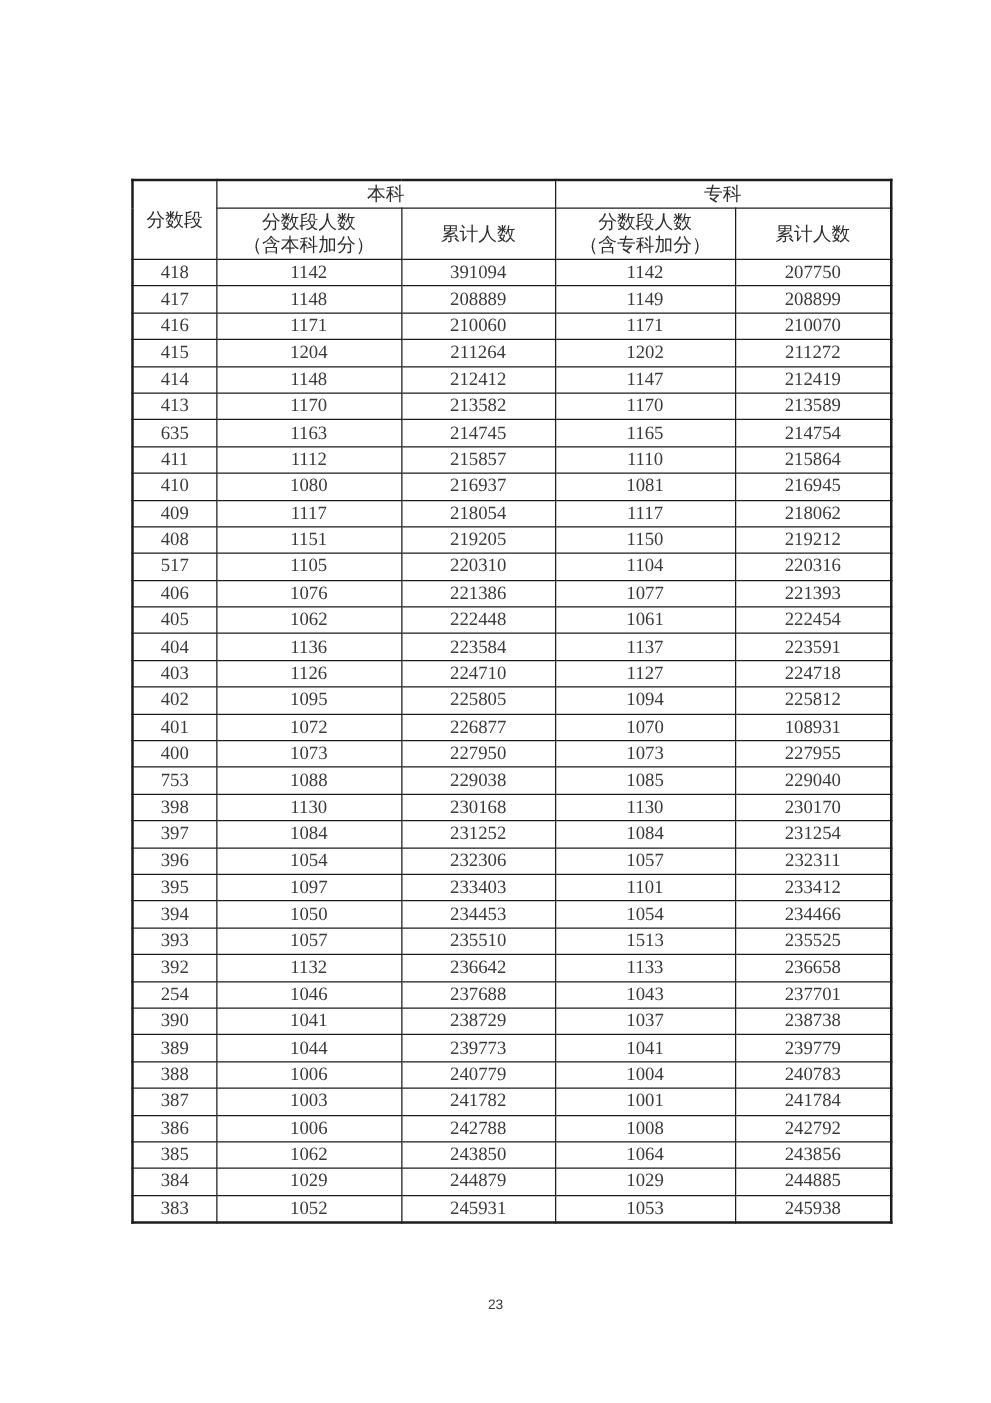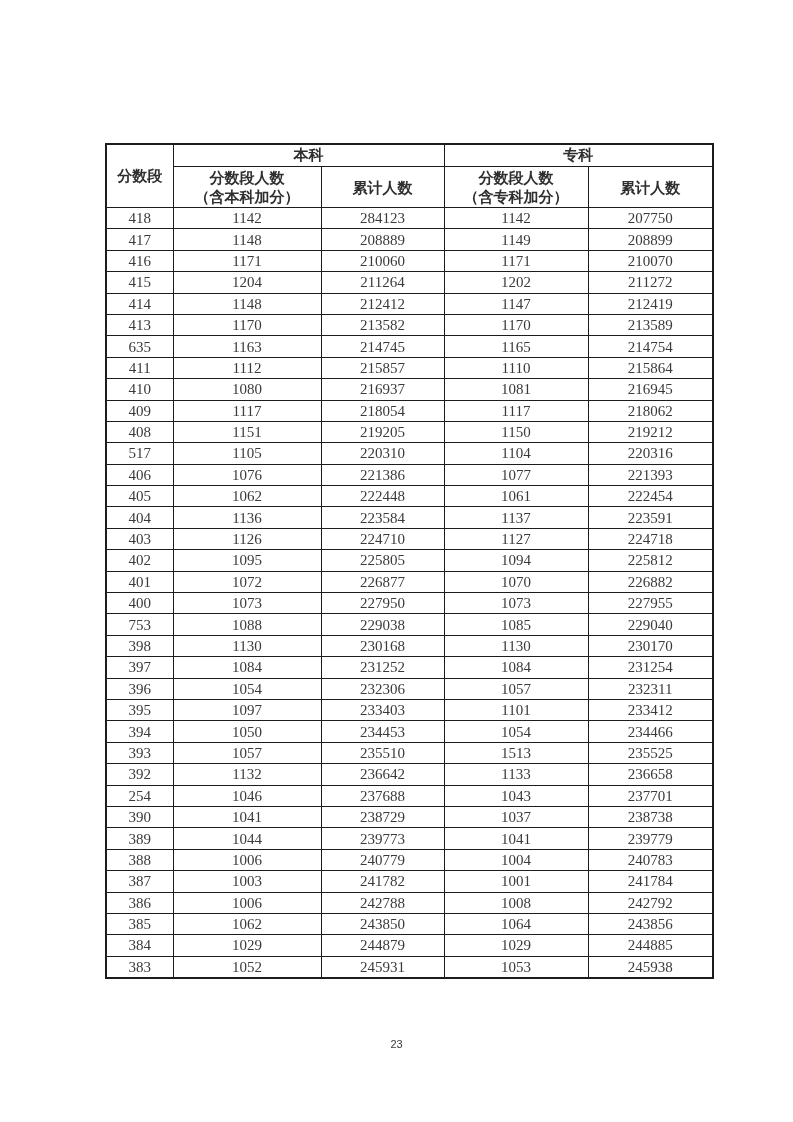--- a/index.html
+++ b/index.html
@@ -31,21 +31,21 @@
   }
   .score-table th, .score-table td {
     border: 1px solid #1c1c1c;
     text-align: center;
     vertical-align: middle;
     padding: 0;
     overflow: hidden;
   }
   .score-table thead th {
     font-family: "Liberation Sans", sans-serif;
-    font-weight: bold;
+    font-weight: normal;
     color: #2e2e2e;
     font-size: 15px;
   }
   .score-table thead tr.h1 th { height: 21px; }
   .score-table thead tr.h2 th { height: 40px; line-height: 19px; }
   .score-table tbody td {
     height: 20.4px;
     font-family: "Liberation Serif", serif;
     font-size: 15px;
     color: #3a3a3a;
@@ -92,21 +92,21 @@
           <span class="hdr-line">分数段人数</span>
           <span class="hdr-line">（含专科加分）</span>
         </th>
         <th>累计人数</th>
       </tr>
     </thead>
     <tbody>
         <tr>
           <td>418</td>
           <td>1142</td>
-          <td>284123</td>
+          <td>391094</td>
           <td>1142</td>
           <td>207750</td>
         </tr>
         <tr>
           <td>417</td>
           <td>1148</td>
           <td>208889</td>
           <td>1149</td>
           <td>208899</td>
         </tr>
@@ -213,21 +213,21 @@
           <td>1095</td>
           <td>225805</td>
           <td>1094</td>
           <td>225812</td>
         </tr>
         <tr>
           <td>401</td>
           <td>1072</td>
           <td>226877</td>
           <td>1070</td>
-          <td>226882</td>
+          <td>108931</td>
         </tr>
         <tr>
           <td>400</td>
           <td>1073</td>
           <td>227950</td>
           <td>1073</td>
           <td>227955</td>
         </tr>
         <tr>
           <td>753</td>

